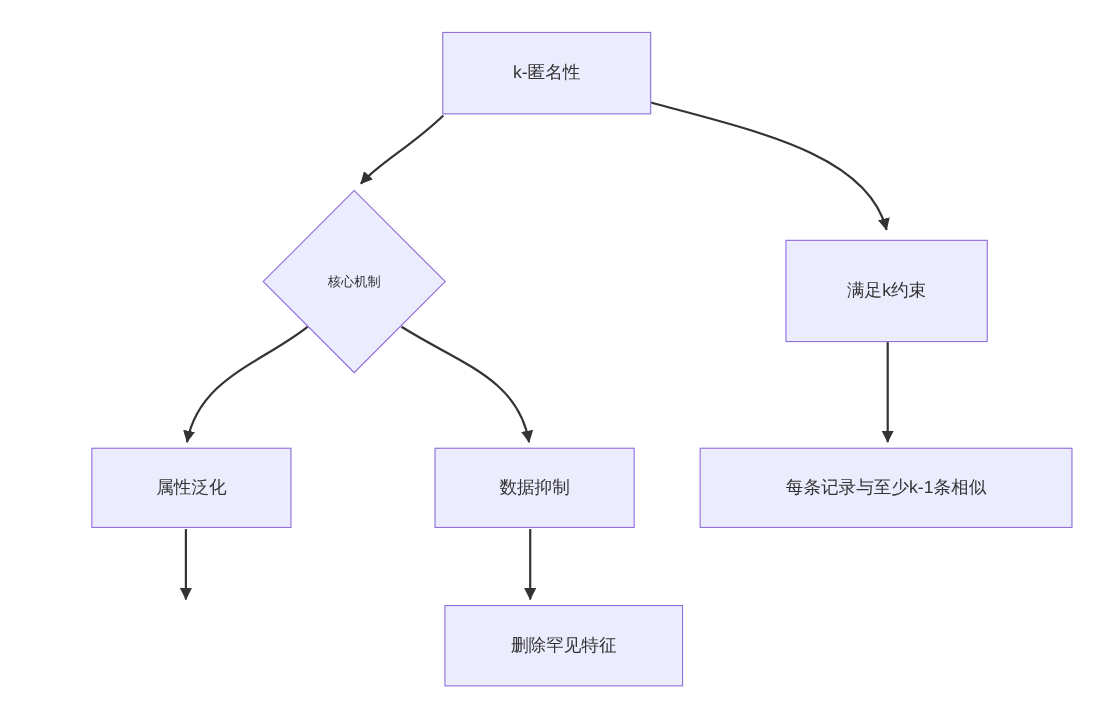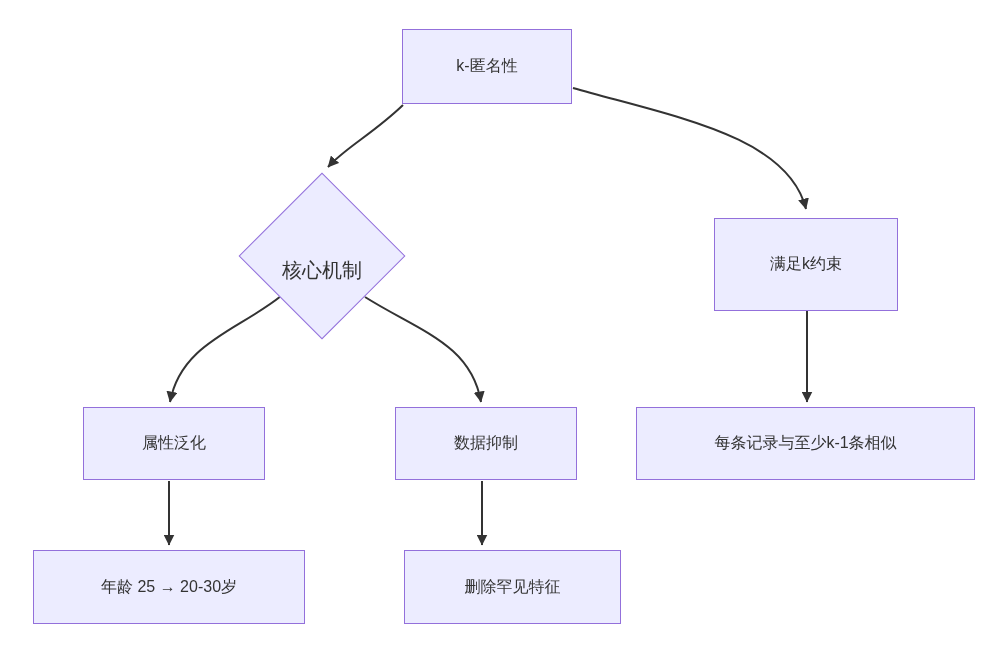--- a/index.html
+++ b/index.html
@@ -52,27 +52,27 @@
     top: 197px;
     width: 118px;
     height: 118px;
     background: var(--node-fill);
     border: 1px solid var(--node-border);
     transform: rotate(45deg);
   }
   .diamond-label {
     position: absolute;
     left: 238px;
-    top: 211px;
+    top: 197px;
     width: 168px;
     height: 118px;
     display: flex;
     align-items: center;
     justify-content: center;
-    font-size: 20px;
+    font-size: 12px;
     color: var(--text);
     white-space: nowrap;
   }
 </style>
 </head>
 <body>
 
 <div class="canvas">
 
   <svg class="edges" viewBox="0 0 996 651" xmlns="http://www.w3.org/2000/svg">
@@ -84,21 +84,21 @@
 
     <path class="edge" marker-end="url(#arrow)" d="M403,105 C374,133 345,148 328,167"></path>
     <path class="edge" marker-end="url(#arrow)" d="M573,88 C675,117 788,136 806,209"></path>
     <path class="edge" marker-end="url(#arrow)" d="M281,296 C239,330 181,343 170,402"></path>
     <path class="edge" marker-end="url(#arrow)" d="M365,297 C419,331 471,344 481,402"></path>
     <path class="edge" marker-end="url(#arrow)" d="M807,294 L807,402"></path>
     <path class="edge" marker-end="url(#arrow)" d="M169,481 L169,545"></path>
     <path class="edge" marker-end="url(#arrow)" d="M482,481 L482,545"></path>
   </svg>
 
-  <div class="node" style="left:402px; top:29px; width:170px; height:75px;">
+  <div class="node" style="left:402px; top:29px; width:190px; height:75px;">
     <span>k-匿名性</span>
   </div>
 
   <div class="diamond-shape"></div>
   <div class="diamond-label">核心机制</div>
 
   <div class="node" style="left:714px; top:218px; width:184px; height:93px;">
     <span>满足k约束</span>
   </div>
 
@@ -107,21 +107,18 @@
   </div>
 
   <div class="node" style="left:83px; top:407px; width:182px; height:73px;">
     <span>属性泛化</span>
   </div>
 
   <div class="node" style="left:636px; top:407px; width:339px; height:73px;">
     <span>每条记录与至少k-1条相似</span>
   </div>
 
-  <div class="node" style="left:33px; top:550px; width:272px; height:74px;">
-    <span>年龄 25 → 20-30岁</span>
-  </div>
 
   <div class="node" style="left:373px; top:550px; width:217px; height:74px;margin-left:31px;">
     <span>删除罕见特征</span>
   </div>
 
 </div>
 
 </body></html>

